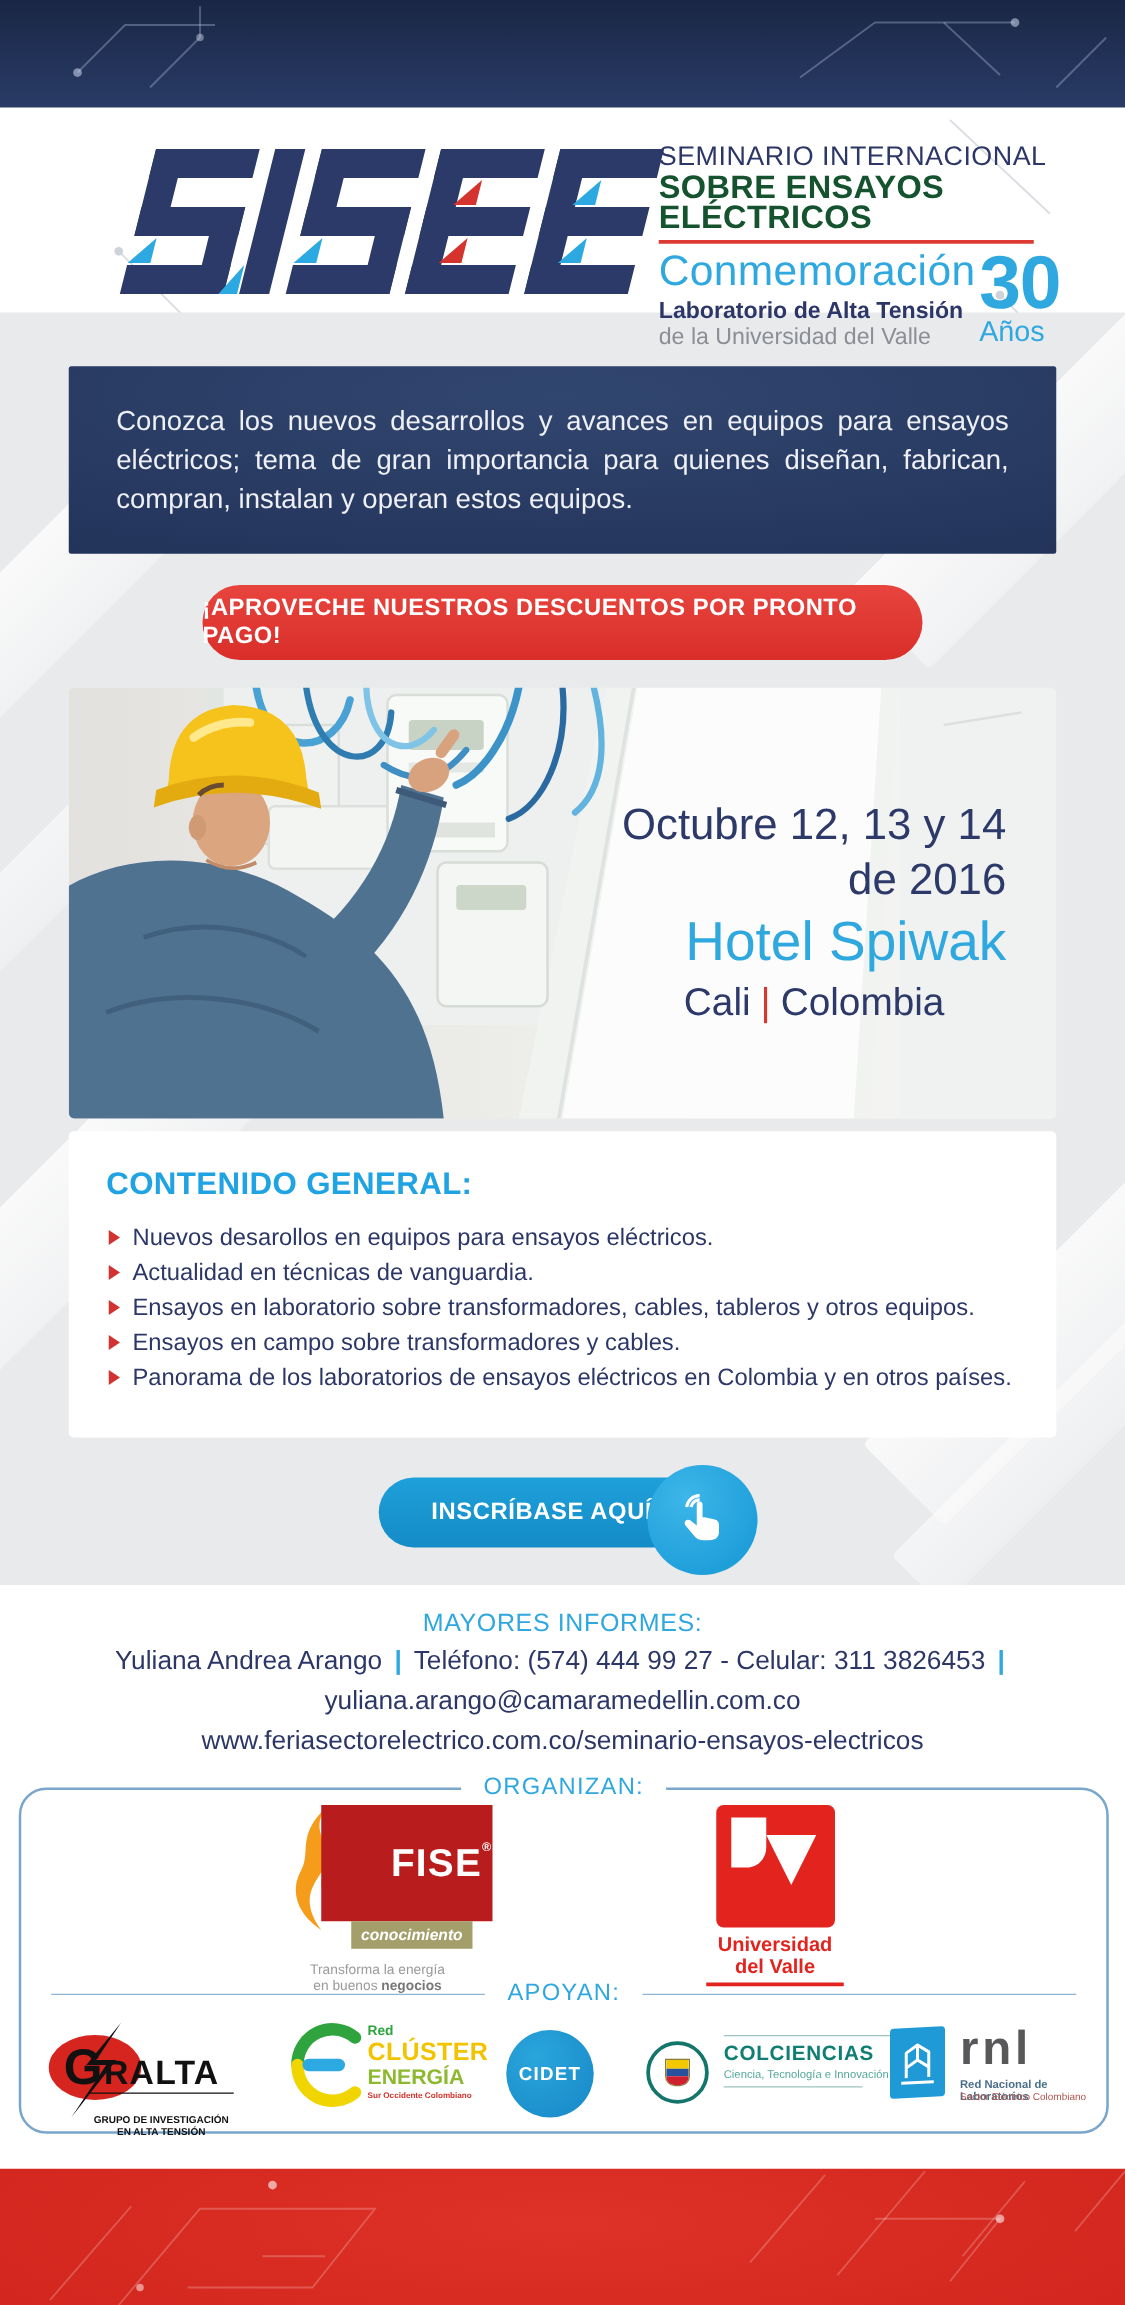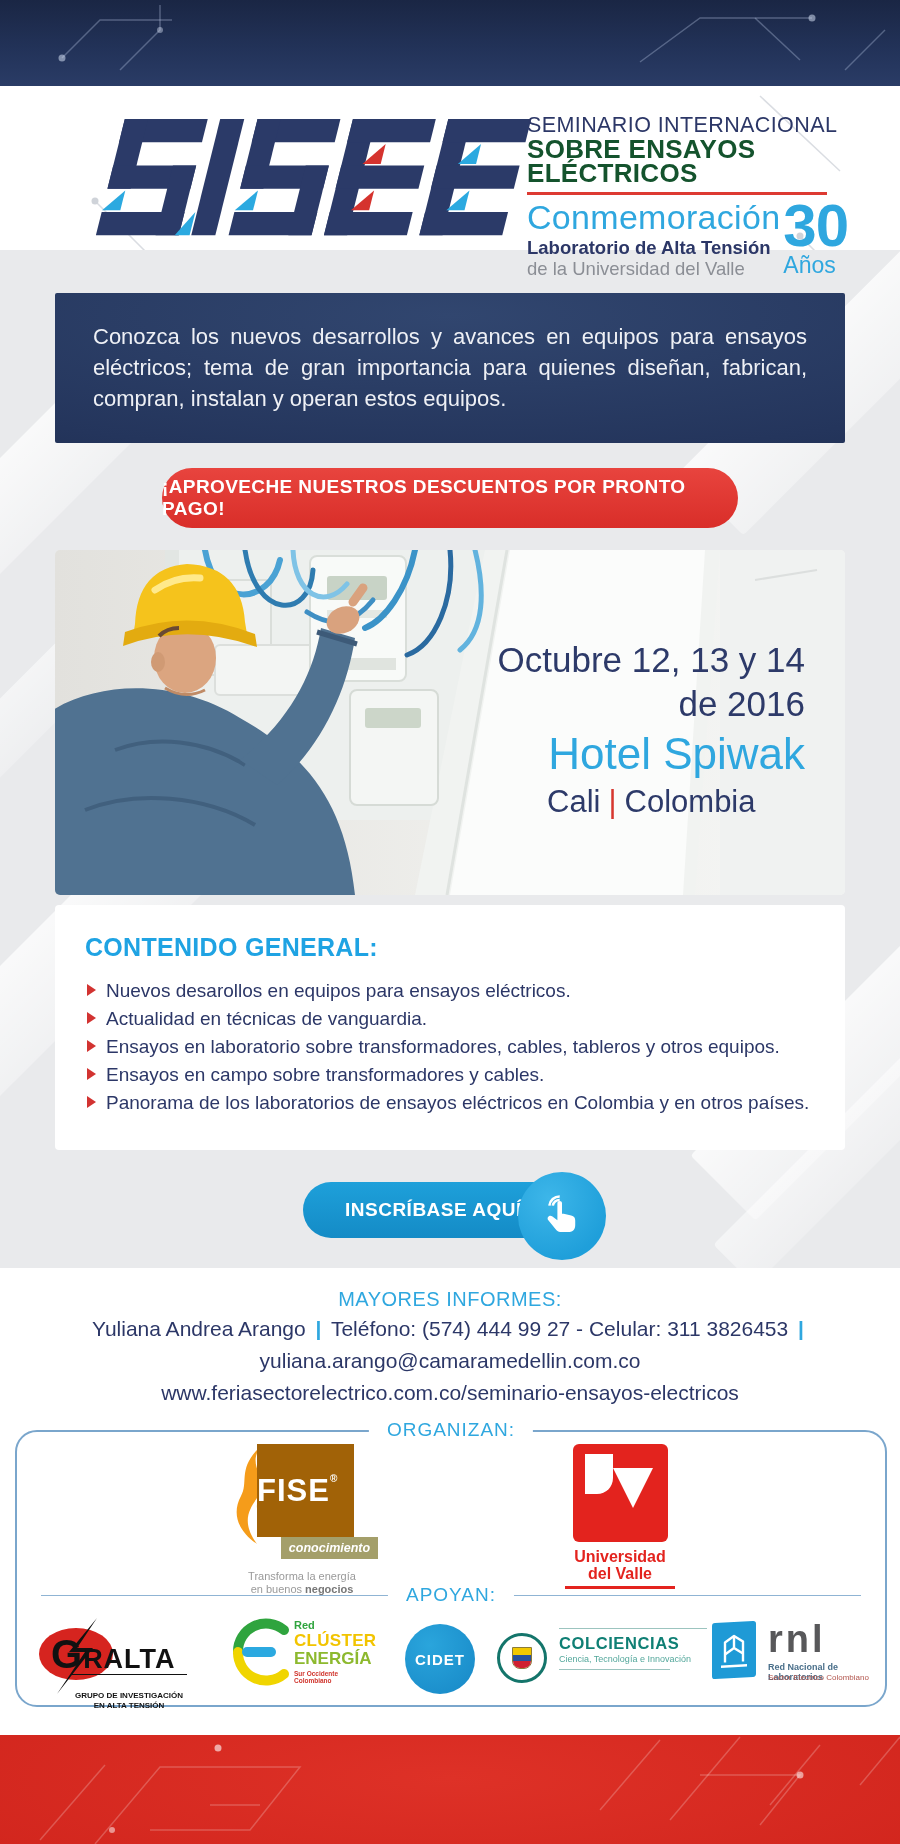--- a/index.html
+++ b/index.html
@@ -80,22 +80,22 @@
   .sponsor-box{left:15px;top:1430px;width:868px;height:273px;border:2px solid #7aa6cc;border-radius:22px;background:#fff;}
   .panel-chip{position:absolute;left:50%;transform:translateX(-50%);background:#fff;padding:0 18px;
     color:#2fa7df;font-size:19px;letter-spacing:1px;font-weight:500;white-space:nowrap;}
   .chip-org{top:-13px;}
   .chip-apo{top:152px;}
   .apoyan-line{position:absolute;left:24px;right:24px;top:163px;border-top:1.5px solid #8fb4d4;}
 
   
   .fise{position:absolute;left:210px;top:12px;width:150px;text-align:center;}
   .fise-mark{position:relative;width:150px;height:118px;}
-  .fise-sq{position:absolute;left:30px;top:0;width:97px;height:93px;background:#a16207;
-    display:flex;align-items:center;justify-content:flex-start;}
+  .fise-sq{position:absolute;left:30px;top:0;width:97px;height:93px;background:#b91c1c;
+    display:flex;align-items:center;justify-content:flex-end;padding-left:40px;}
   .fise-name{color:#fff;font-size:31px;font-weight:800;letter-spacing:1px;}
   .fise-reg{color:#fff;font-size:10px;vertical-align:top;}
   .fise-band{position:absolute;left:30px;top:93px;width:97px;height:22px;background:#a49f6a;
     display:flex;align-items:center;justify-content:center;margin-left:24px;}
   .fise-band span{color:#fff;font-size:12.5px;font-style:italic;font-weight:bold;}
   .fise-tag{font-size:11px;color:#9a9a9a;line-height:13px;margin-top:8px;}
   .fise-tag b{color:#777;}
 
   
   .univalle{position:absolute;left:548px;top:12px;width:110px;text-align:center;}
@@ -108,32 +108,32 @@
   .gralta-oval{position:absolute;left:0;top:4px;width:74px;height:52px;background:#d6241f;border-radius:50%;}
   .gralta-name{position:absolute;left:12px;top:8px;font-weight:800;font-size:27px;color:#111;letter-spacing:1px;display:block;}
   .gralta-name::first-letter{font-size:40px;}
   .gralta-sub{position:absolute;left:32px;top:50px;width:116px;border-top:1.5px solid #111;
     font-size:8px;font-weight:bold;color:#111;text-align:center;line-height:9.5px;padding-top:16px;}
 
   
   .cluster{position:absolute;left:215px;top:182px;width:135px;height:84px;}
   .cluster-text{position:absolute;left:62px;top:6px;line-height:1;}
   .cl-red{color:#2fa43e;font-size:11px;font-weight:800;display:block;}
-  .cl-cluster{color:#f2c400;font-size:17px;font-weight:800;display:block;letter-spacing:.3px;margin-top:1px;text-align:right;}
+  .cl-cluster{color:#f2c400;font-size:20px;font-weight:800;display:block;letter-spacing:.3px;margin-top:1px;text-align:right;}
   .cl-energia{color:#8db92e;font-size:17px;font-weight:800;display:block;margin-top:1px;}
   .cl-sub{color:#d0342c;font-size:6.5px;font-weight:bold;display:block;margin-top:4px;}
 
   
   .cidet{position:absolute;left:388px;top:192px;width:70px;height:70px;border-radius:50%;
     background:radial-gradient(100% 100% at 35% 30%,#2aa5dc 0%,#1b8ecb 75%);
     display:flex;align-items:center;justify-content:center;}
   .cidet span{color:#fff;font-weight:800;font-size:15px;letter-spacing:1px;}
 
   
-  .colciencias{position:absolute;left:480px;top:196px;width:210px;height:64px;}
+  .colciencias{position:absolute;left:500px;top:196px;width:210px;height:64px;}
   .col-seal{position:absolute;left:0;top:5px;width:50px;height:50px;border-radius:50%;border:3px solid #14756b;
     box-sizing:border-box;background:#fff;display:flex;align-items:center;justify-content:center;}
   .col-shield{width:18px;height:20px;border-radius:0 0 8px 8px;overflow:hidden;border:1px solid #8a7b3a;}
   .col-shield i{display:block;height:33.3%;}
   .col-right{position:absolute;left:62px;top:0;width:148px;}
   .col-line{border-top:1px solid #9cc4bf;}
   .col-name{color:#0f7f74;font-weight:800;font-size:16.5px;letter-spacing:.6px;line-height:22px;margin-top:3px;}
   .col-sub{color:#53a79b;font-size:9px;line-height:11px;}
   .col-line2{border-top:1px solid #9cc4bf;width:75%;margin-top:4px;}
 

